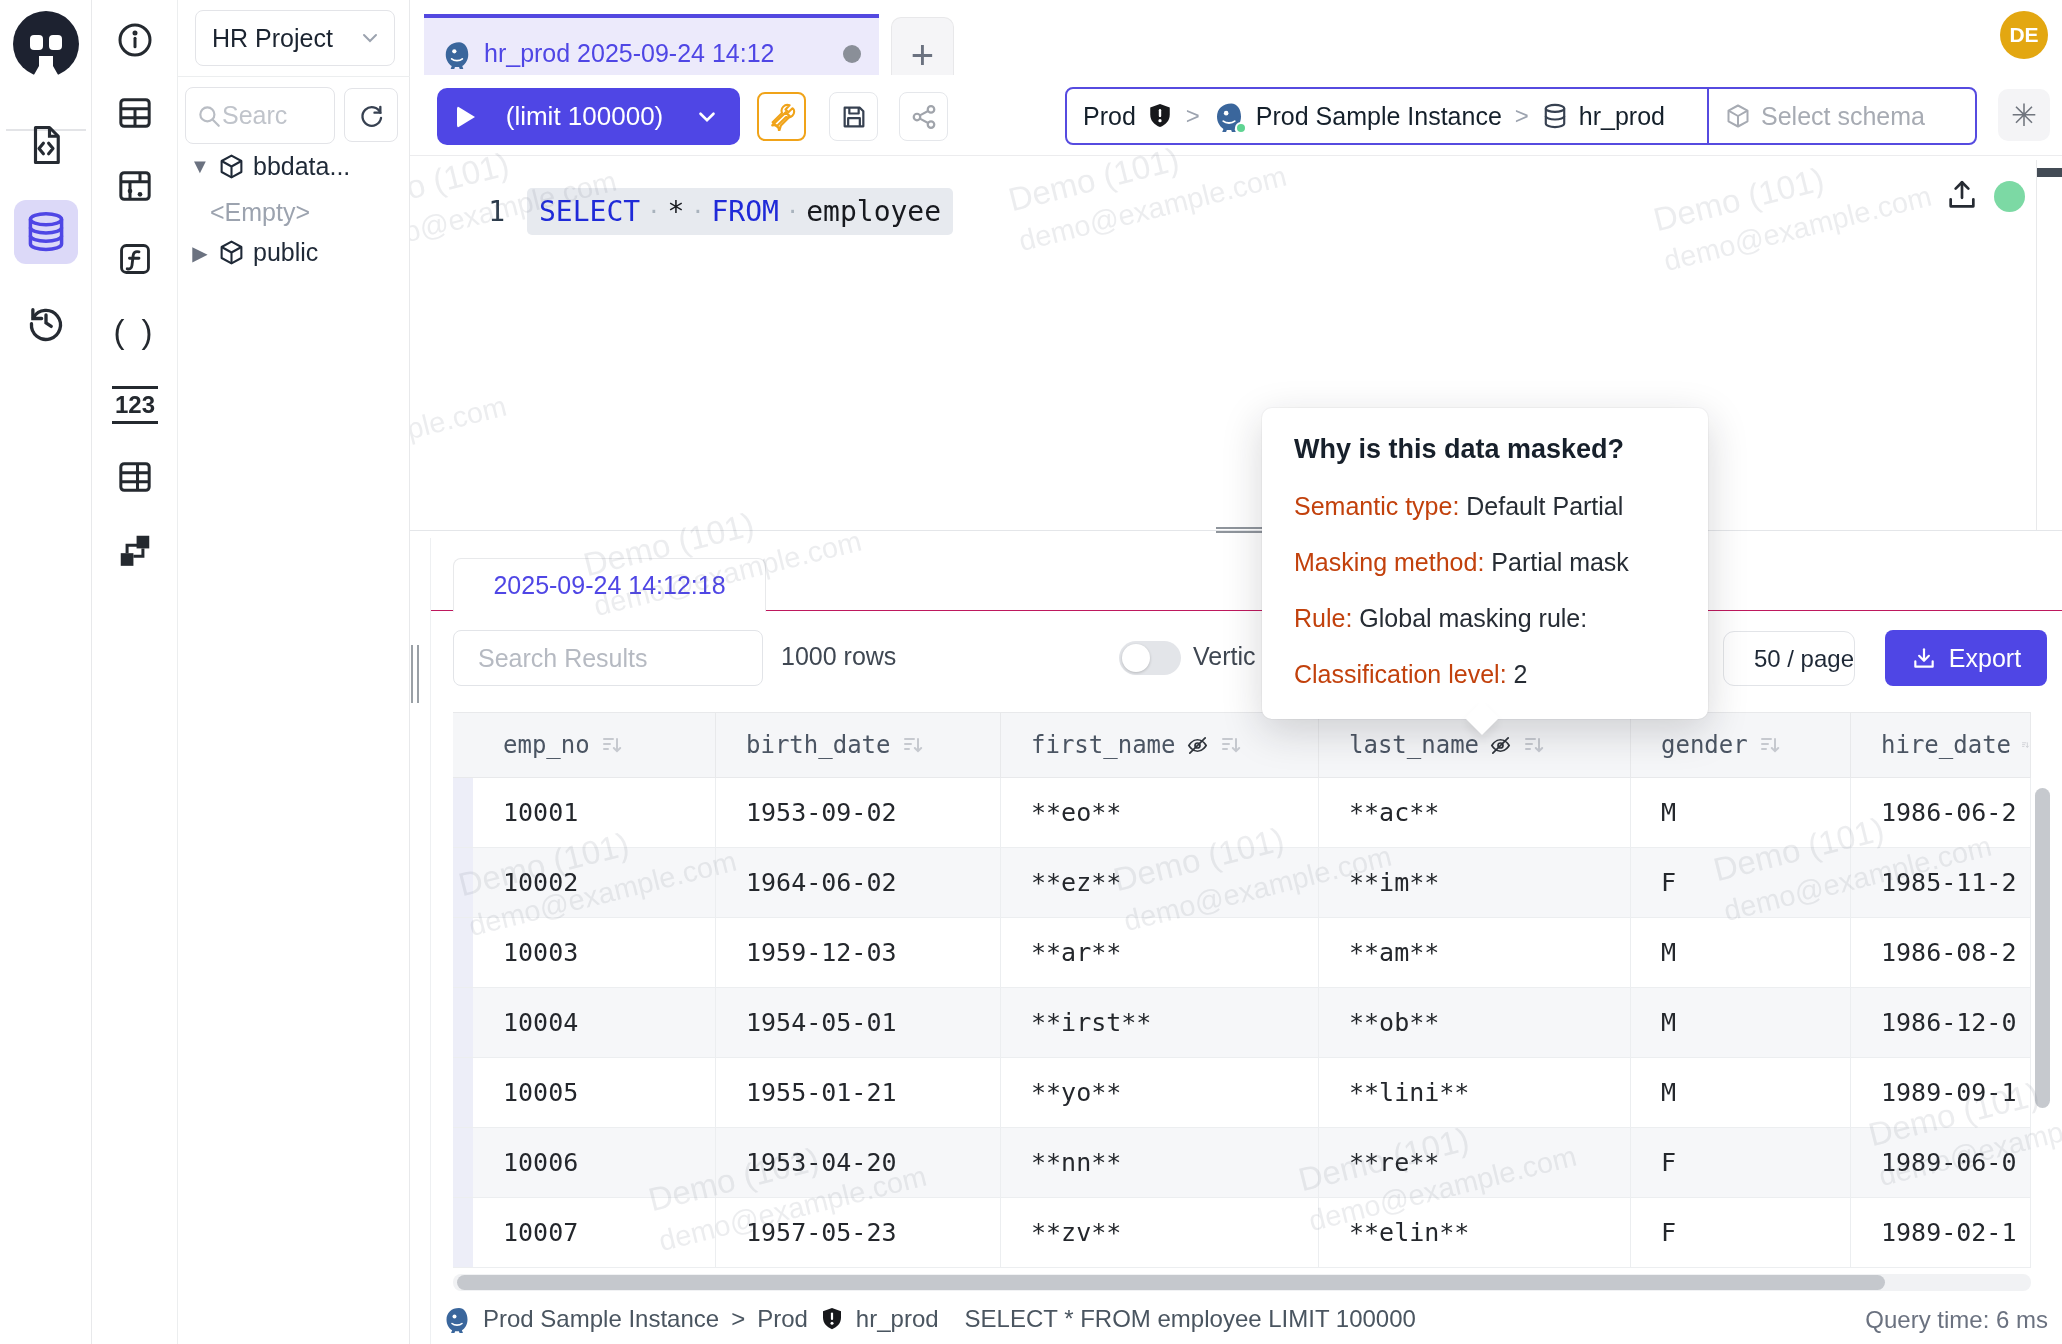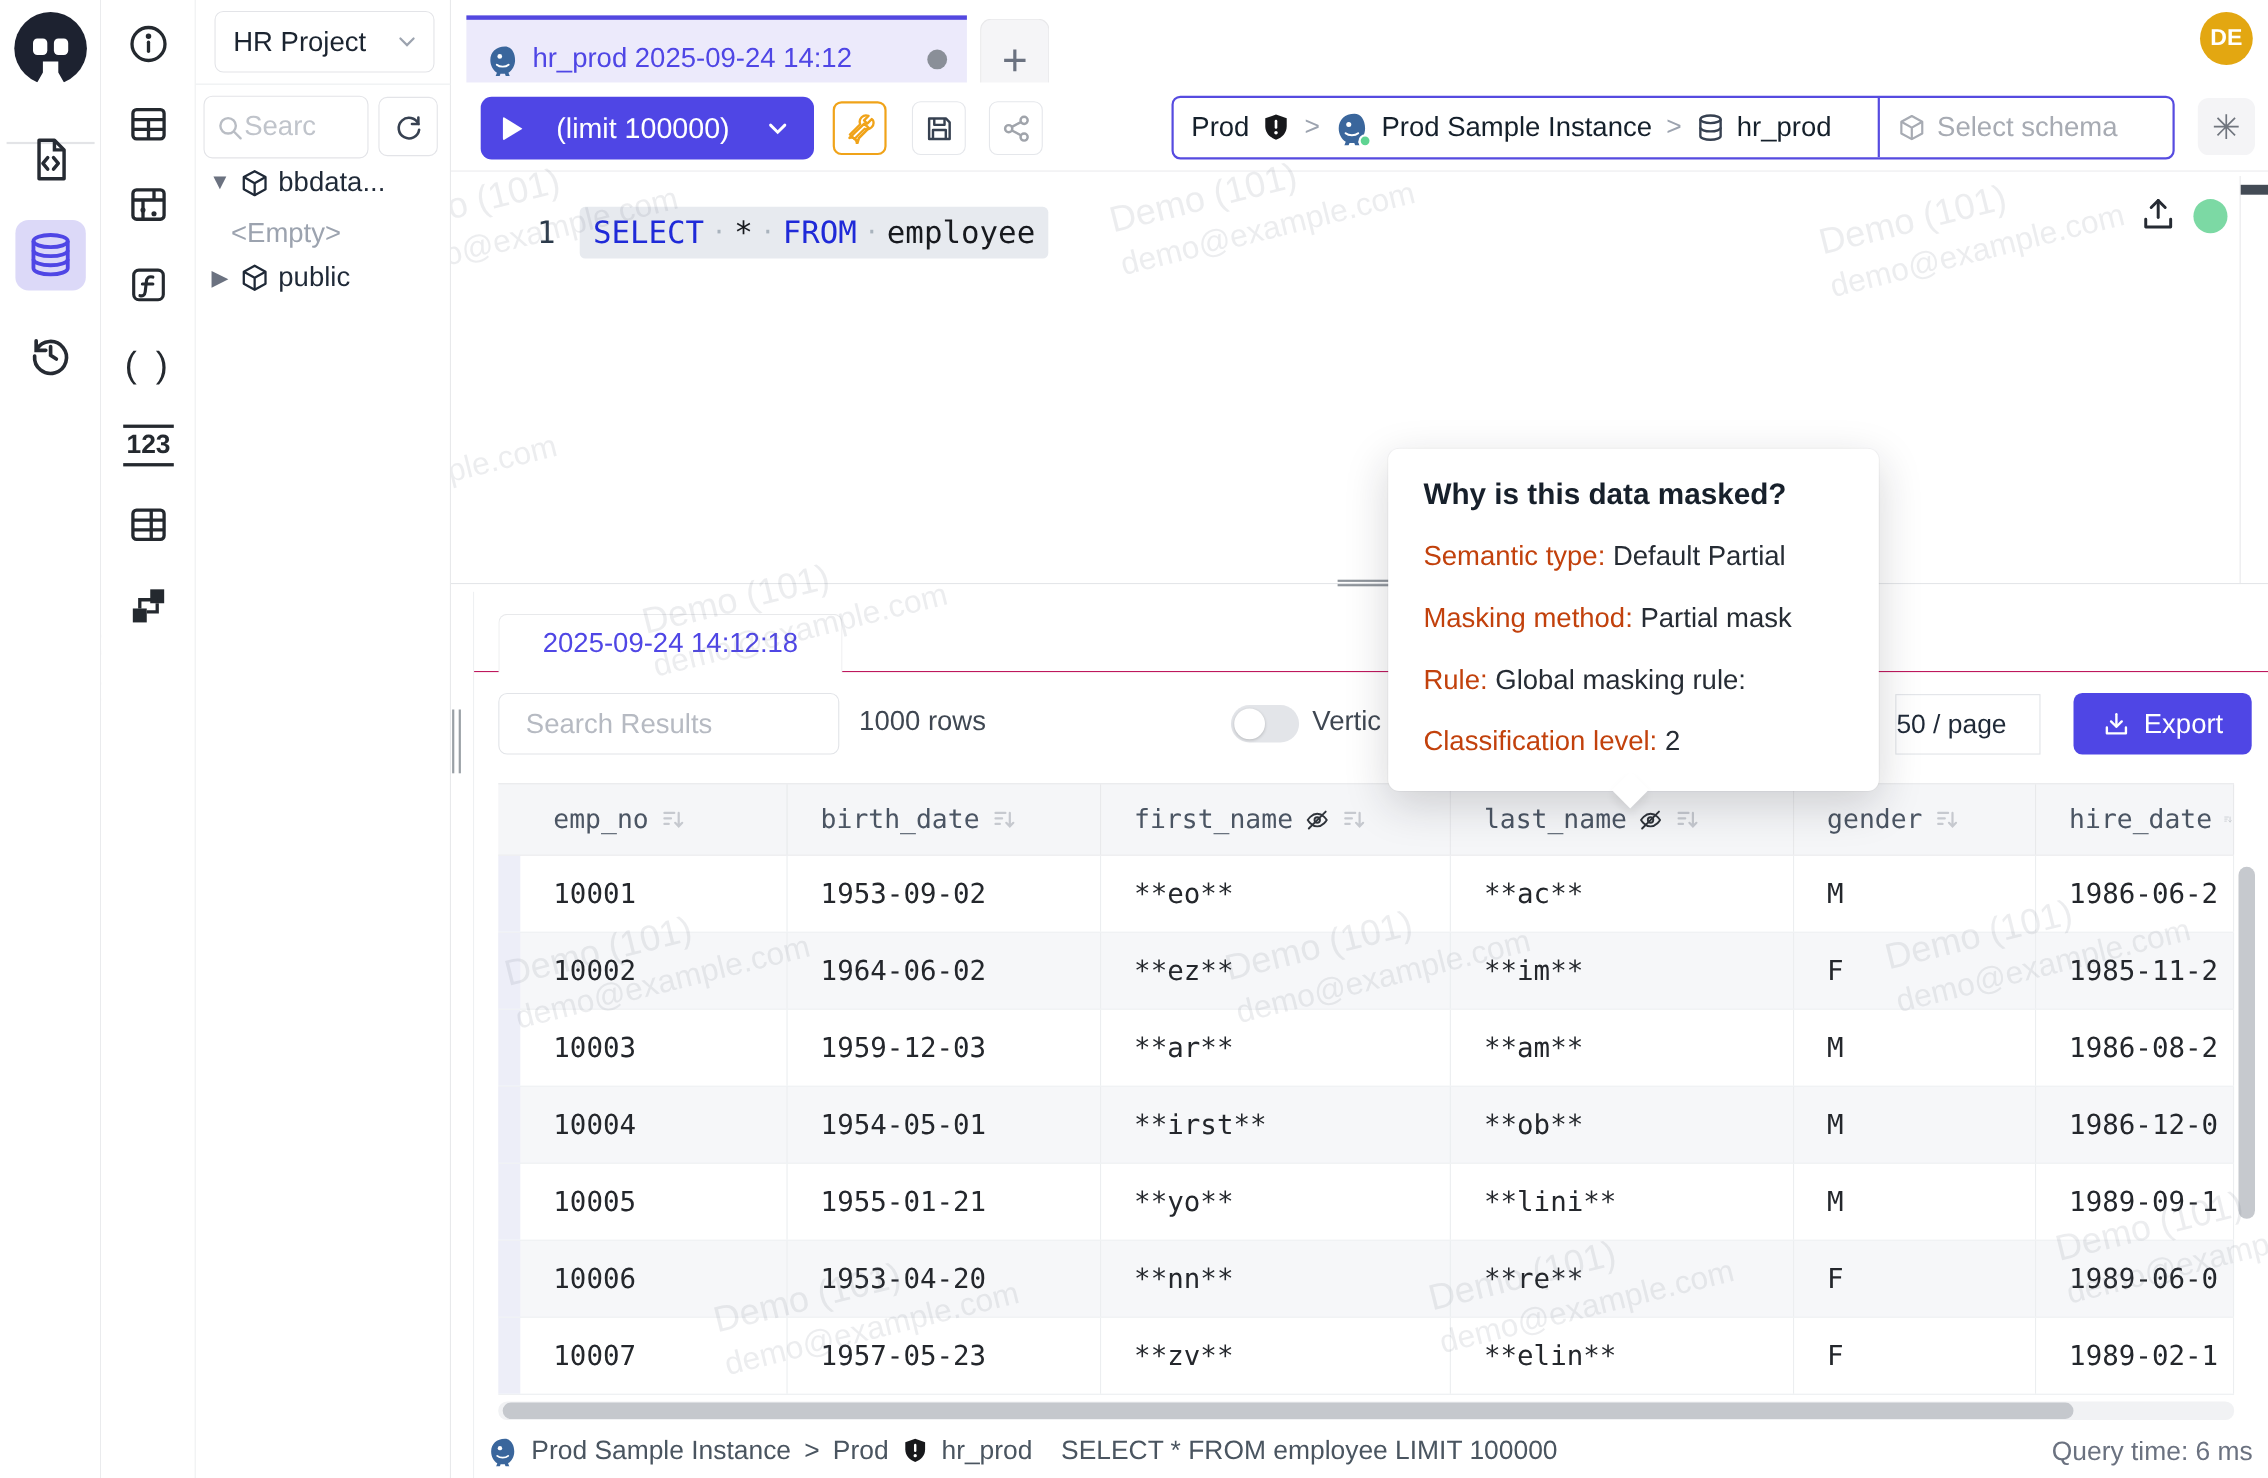--- a/index.html
+++ b/index.html
@@ -125,21 +125,21 @@
   .rsearch input { border:none; outline:none; flex:1; font-size:25px; color:#374151;
                    font-family:"Liberation Sans",sans-serif; background:transparent; }
   .rsearch input::placeholder { color:#b6bac2; }
   .rowcount { position:absolute; left:350px; top:104px; font-size:25px; color:#3f4752; }
   .vtoggle { position:absolute; left:688px; top:103px; width:62px; height:34px; background:#e3e5e9;
              border-radius:17px; }
   .vtoggle .knob { position:absolute; left:3px; top:3px; width:28px; height:28px; border-radius:50%;
                    background:#fff; box-shadow:0 1px 3px rgba(0,0,0,.2); }
   .vlabel { position:absolute; left:762px; top:104px; font-size:25px; color:#3f4752; }
   .pagesize { position:absolute; left:1292px; top:93px; width:132px; height:55px; border:1px solid #e2e4e8;
-              border-radius:0; display:flex; align-items:center; justify-content:flex-start;
+              border-radius:11px; display:flex; align-items:center; justify-content:flex-end;
               font-size:24px; color:#1f2937; background:#fff; }
   .export-btn { position:absolute; left:1454px; top:92px; width:162px; height:56px; background:#4f46e5;
                 border-radius:8px; display:flex; align-items:center; justify-content:center; gap:12px;
                 color:#fff; font-size:25px; }
 
   
   #rtable { position:absolute; left:22px; top:174px; width:1578px; }
   .thr { display:flex; height:66px; background:#f5f6f8; border-top:1px solid #e8e9eb;
          border-bottom:1px solid #e8e9eb; }
   .th { display:flex; align-items:center; gap:10px; padding-left:30px; border-right:1px solid #e8e9eb;

